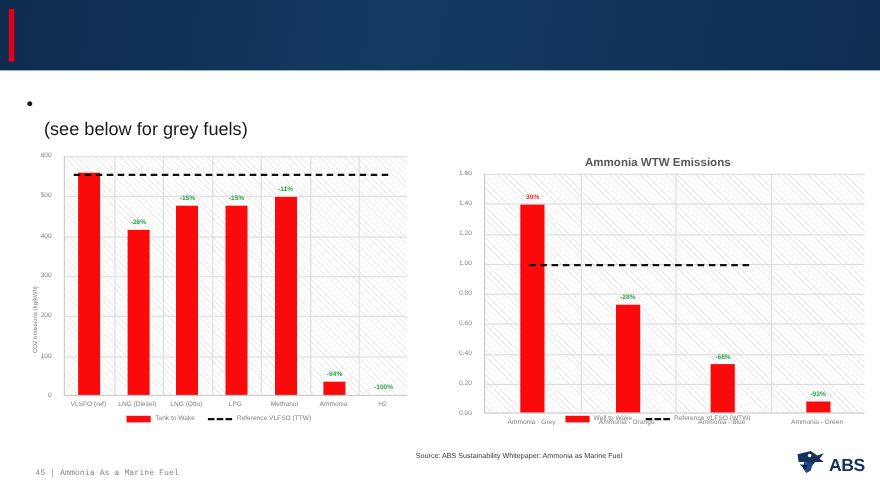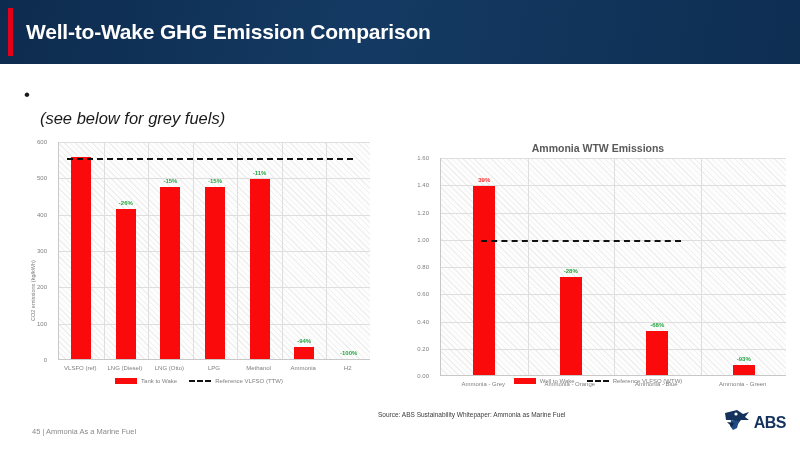--- a/index.html
+++ b/index.html
@@ -34,21 +34,21 @@
     position: absolute; left: 20px; top: 84px; width: 760px;
     display: flex; align-items: flex-start;
   }
   .bullet-dot {
     font-size: 17px; color: #1a1a1a; line-height: 22px;
     margin-right: 10px; margin-left: 4px;
   }
   .bullet-text {
     font-size: 16.5px; color: #1a1a1a; line-height: 23px;
   }
-  .bullet-text .em { font-style: italic; }
+  .bullet-text .em { }
 
   
   .chart {
     position: absolute;
   }
   .chart-title {
     text-align: center;
     font-size: 10.5px;
     font-weight: bold;
     color: #595959;
@@ -143,37 +143,36 @@
   
   .source-note {
     position: absolute; left: 378px; top: 411px;
     font-size: 6.5px; color: #3a3a3a;
   }
 
   
   .footer-text {
     position: absolute; left: 32px; top: 427px;
     font-size: 7.5px; color: #8a8a8a;
-    font-family: Liberation Sans, sans-serif;
+    font-family: Liberation Mono, monospace;
   }
   .logo {
     position: absolute; right: 14px; top: 408px;
     display: flex; align-items: center; gap: 1px;
   }
   .logo-text {
     font-size: 16px; font-weight: bold; color: #14325c;
     letter-spacing: -0.5px;
   }
 </style>
 </head>
 <body>
 
 <div class="header">
   <div class="header-accent"></div>
-  <div class="header-title">Well-to-Wake GHG Emission Comparison</div>
 </div>
 
 <div class="bullet-block">
   <div class="bullet-dot">•</div>
   <div class="bullet-text">
     <br>
     <span class="em">(see below for grey fuels)</span>
   </div>
 </div>
 

